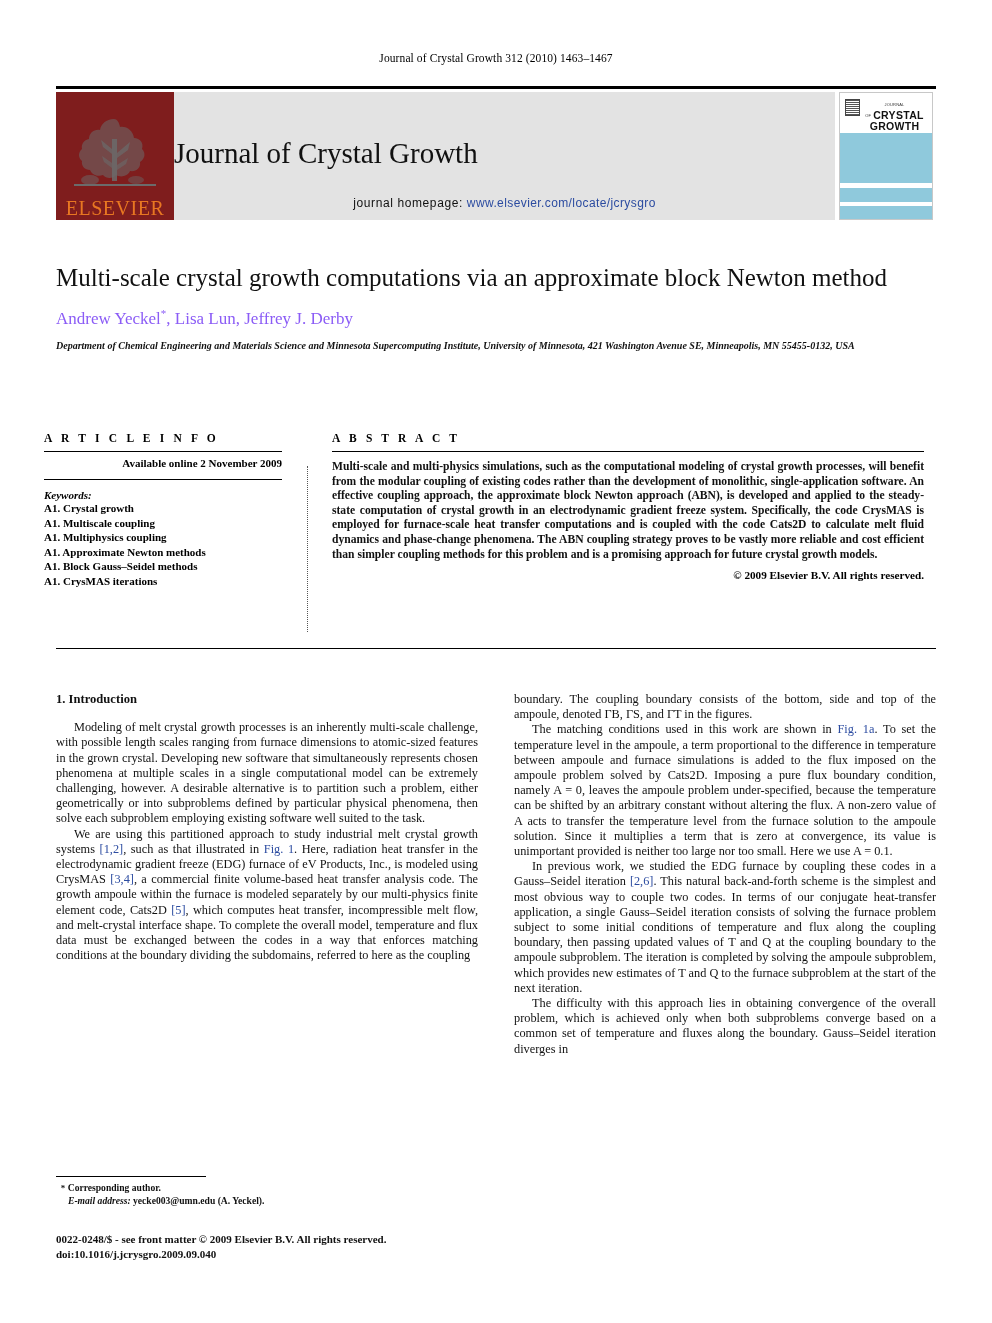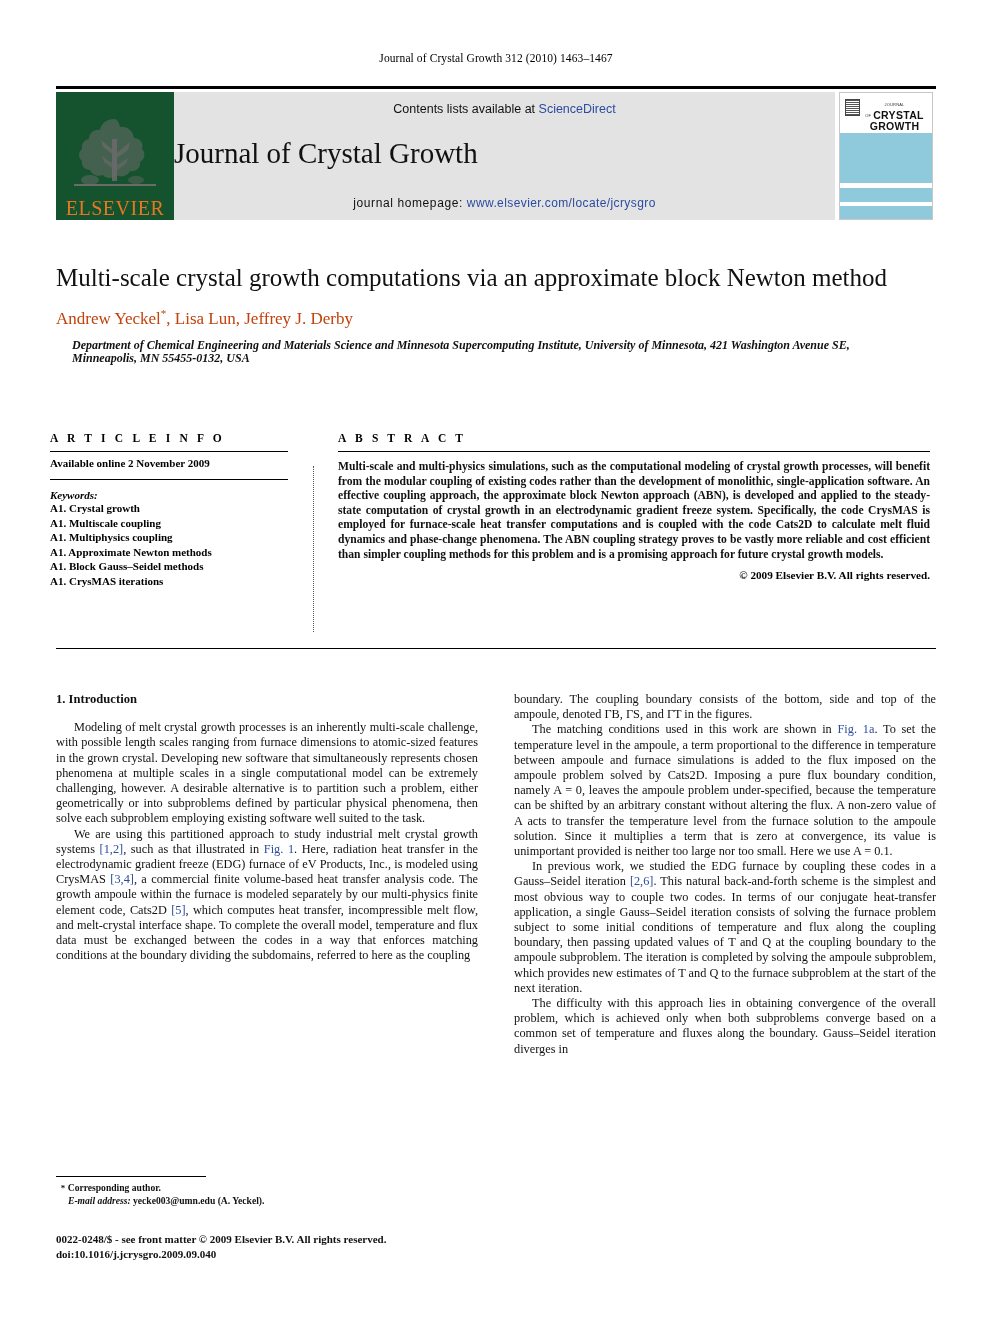--- a/index.html
+++ b/index.html
@@ -45,21 +45,21 @@
     position: absolute;
     left: 0; top: 3px;
     width: 880px;
     height: 128px;
     display: flex;
     flex-direction: row;
     align-items: stretch;
   }
   .logo-box {
     width: 118px;
-    background: #14532d;
+    background: #7f1d1d;
     display: flex;
     flex-direction: column;
     align-items: center;
     justify-content: flex-end;
     padding-bottom: 2px;
     box-sizing: border-box;
   }
   .tree-svg { display:block; }
   .elsevier-word {
     font-family: "Liberation Serif", serif;
@@ -165,38 +165,37 @@
     font-size: 25px;
     line-height: 31px;
     font-family: "Liberation Serif", serif;
     color: #111;
     margin: 0;
     font-weight: normal;
   }
   .authors {
     margin-top: 14px;
     font-size: 17px;
-    color: #c2410c;
+    color: #8b5cf6;
   }
   .authors sup { font-size: 11px; }
   .affiliation {
     margin-top: 10px;
-    font-size: 12px;
+    font-size: 10px;
     line-height: 13px;
     font-style: italic;
     font-weight: bold;
     color: #111;
     width: 820px;
-    margin-left: 16px;
   }
 
   
   .infoabs {
     position: absolute;
-    left: 50px; top: 432px;
+    left: 44px; top: 432px;
     width: 880px;
     height: 200px;
   }
   .col-info {
     position: absolute;
     left: 0; top: 0;
     width: 238px;
   }
   .col-abs {
     position: absolute;
@@ -214,20 +213,21 @@
     margin-top: 7px;
   }
   .rule-hair {
     border-top: 1px solid #000;
     margin-top: 5px;
   }
   .avail {
     font-size: 11px;
     font-weight: bold;
     padding: 5px 0 5px 0;
+    text-align: right;
   }
   .kw-head {
     font-size: 11px;
     font-style: italic;
     font-weight: bold;
     margin-top: 9px;
   }
   .kw-item {
     font-size: 11px;
     font-weight: bold;
@@ -336,23 +336,20 @@
             <path d="M49 56 L60 49 L58 55 L49 61 Z" opacity="0.6"></path>
             <ellipse cx="22" cy="71" rx="9" ry="5" opacity="0.5"></ellipse>
             <ellipse cx="68" cy="71" rx="8" ry="4" opacity="0.45"></ellipse>
           </g>
           <rect x="6" y="75" width="82" height="2" fill="#6b6b6b"></rect>
         </svg>
         <div class="elsevier-word" style="color: rgb(232, 119, 34);">ELSEVIER</div>
       </div>
 
       <div class="mast-center" style="background: rgb(227, 227, 227);">
-        <div class="contents-line">
-          <span>Contents lists available at </span><span class="sd-link" style="color: rgb(43, 75, 160);">ScienceDirect</span>
-        </div>
         <div class="journal-title">Journal of Crystal Growth</div>
         <div class="homepage-line">
           <span>journal homepage: </span><span class="homepage-url" style="color: rgb(43, 75, 160);">www.elsevier.com/locate/jcrysgro</span>
         </div>
       </div>
 
       <div class="cover-box">
         <div class="cover-thumb">
           <div class="cover-head">
             <div class="cover-els-mark"></div>

